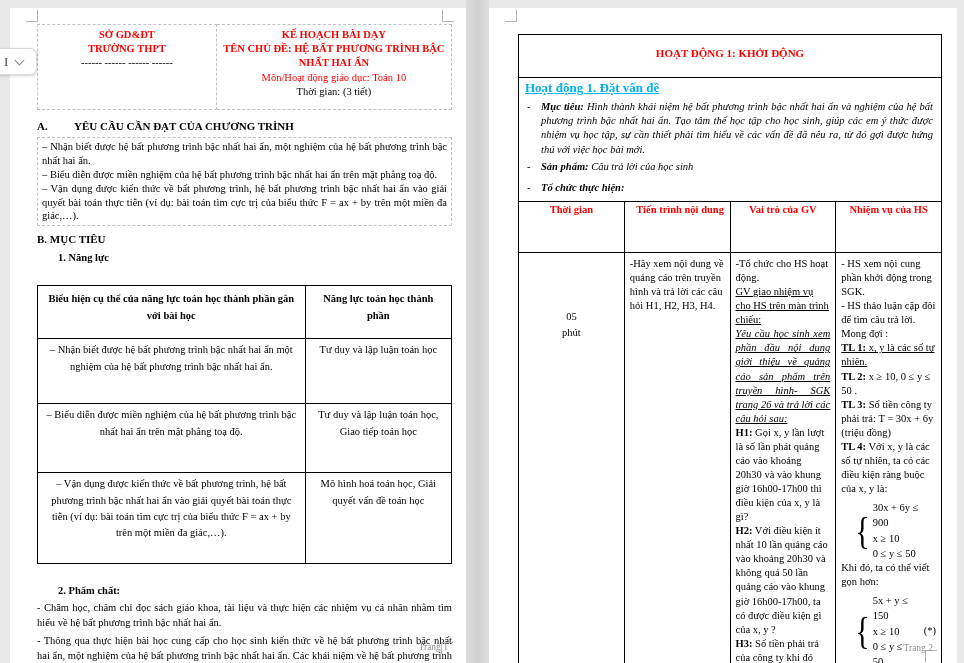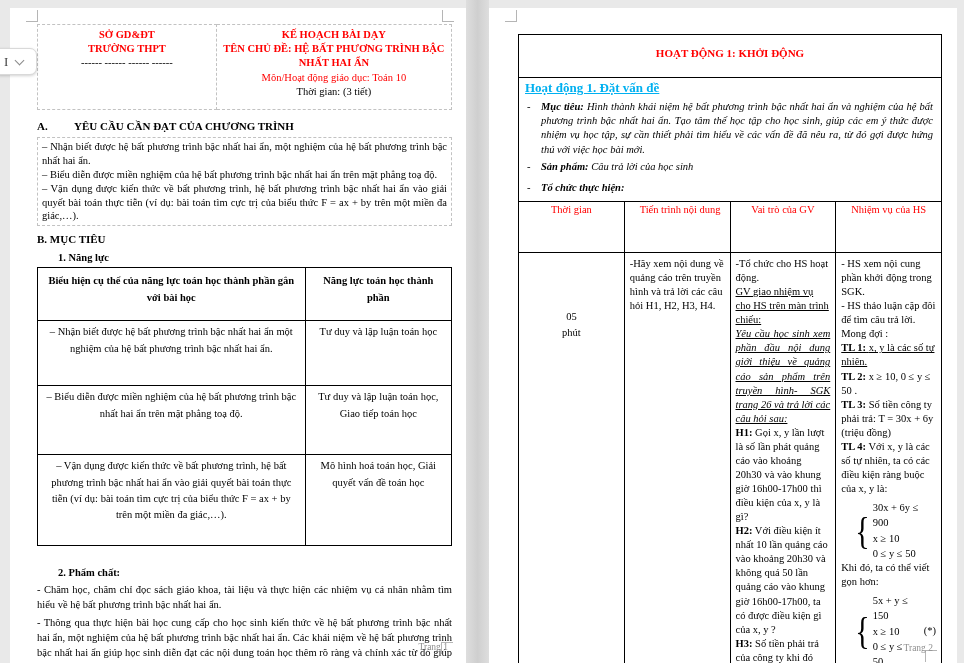--- a/index.html
+++ b/index.html
@@ -37,36 +37,36 @@
   .hdr-table{width:100%;table-layout:fixed;}
   .hdr-table td{border:1px dashed #c2c2c2;vertical-align:top;padding:3px 4px 10px 4px;}
   .hdr-table .cell-l{width:41%;}
   .hdr-table td div{line-height:1.35;}
   .hdr-title2{line-height:1.3;}
   .secA{display:flex;margin-top:9px;font-size:11px;}
   .secA .lbl{width:37px;}
   .req-box{border:1px dashed #c2c2c2;margin-top:4px;padding:2px 4px;line-height:1.32;}
   .secB{margin-top:6px;font-size:11px;}
   .sub-head{margin-top:4px;margin-left:21px;font-size:10.5px;}
-  .nl-table{width:100%;margin-top:3px;table-layout:fixed;}
+  .nl-table{width:100%;margin-top:21px;table-layout:fixed;}
   .nl-table td{border:1px solid #000;vertical-align:top;padding:3px 6px;line-height:1.55;text-align:center;}
   .nl-table .c1{width:61.5%;}
   .nl-table .hcell{font-weight:bold;text-align:center;vertical-align:top;padding-top:5px;}
   .pc-items p{margin-top:3px;line-height:1.42;}
   
   .p2-content{padding:26px 14px 0 29px;font-size:10.5px;}
   .act-table{width:424px;table-layout:fixed;}
   .act-table td{border:1px solid #000;vertical-align:top;}
   .act-title-cell{text-align:center;font-weight:bold;font-size:11px;height:18px;padding:12px;}
   .intro-cell{padding:2px 8px 6px 6px;height:92px;}
   .sub-act{text-decoration:underline;font-size:13px;margin-bottom:4px;}
   .bullet{display:flex;margin-top:3px;line-height:1.35;}
   .bullet .dash{width:14px;flex:none;padding-left:2px;}
   .bullet .btext{flex:1;text-align:justify;}
-  .hd-cell{color:#ff0000;font-weight:normal;text-align:center;vertical-align:middle;
+  .hd-cell{color:#ff0000;font-weight:bold;text-align:center;vertical-align:middle;
            font-size:10.5px;height:46px;padding:2px;}
   .body-cell{padding:4px 5px;line-height:1.34;height:452px;}
   .time-cell{text-align:center;padding-top:56px;line-height:1.5;}
   .gv-cell p,.hs-cell p{margin-top:0;}
   .mt6{margin-top:6px;}
   .mt8{margin-top:8px;text-decoration:underline;}
   .mt10{margin-top:10px;}
   .mt14{margin-top:14px;}
   .mt16{margin-top:16px;}
   .mt22{margin-top:22px;}

